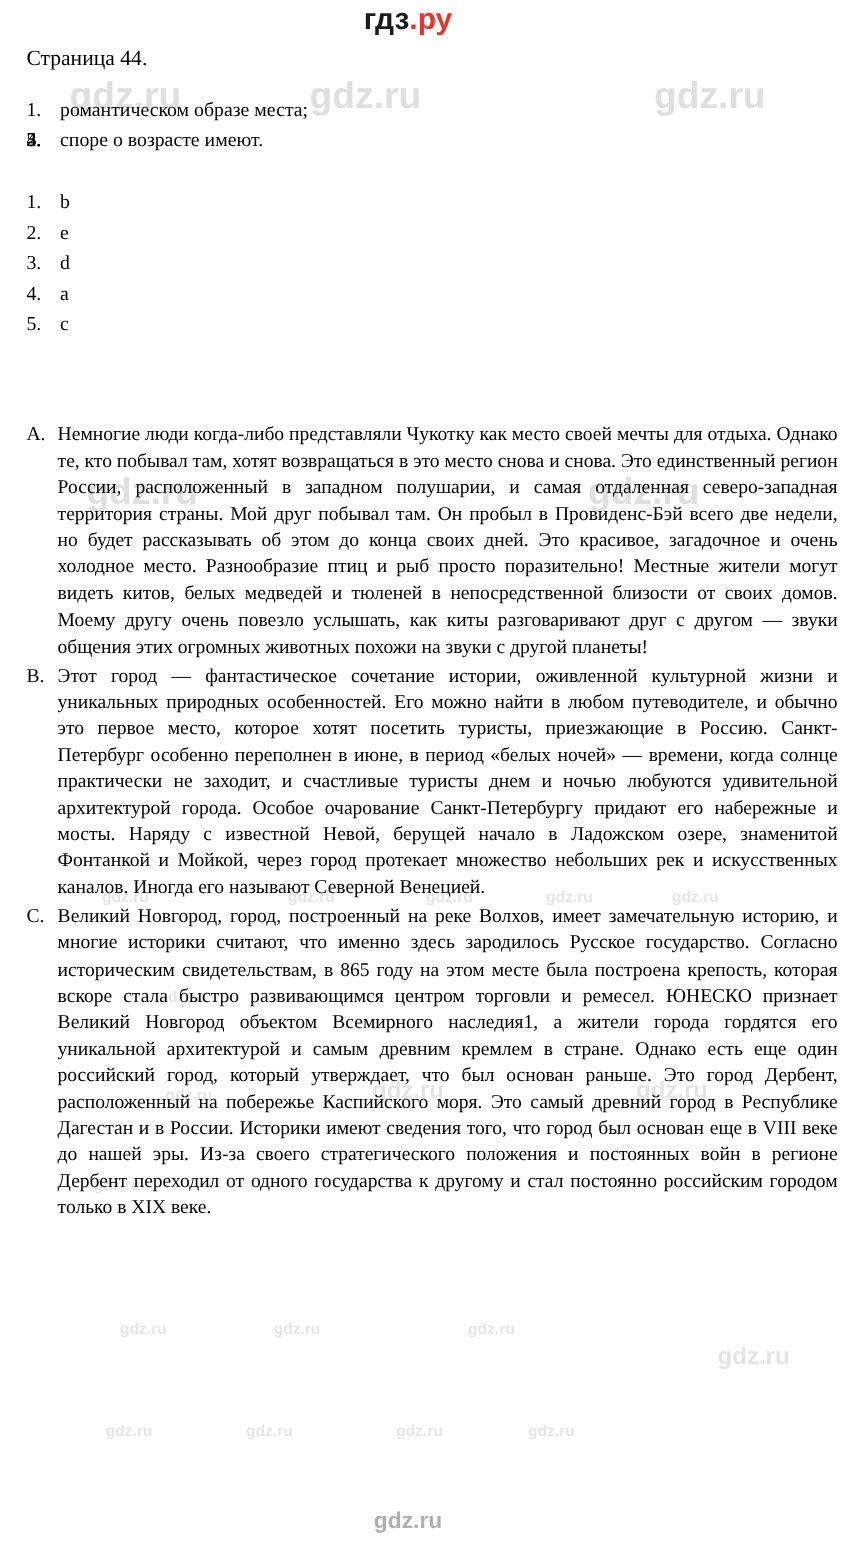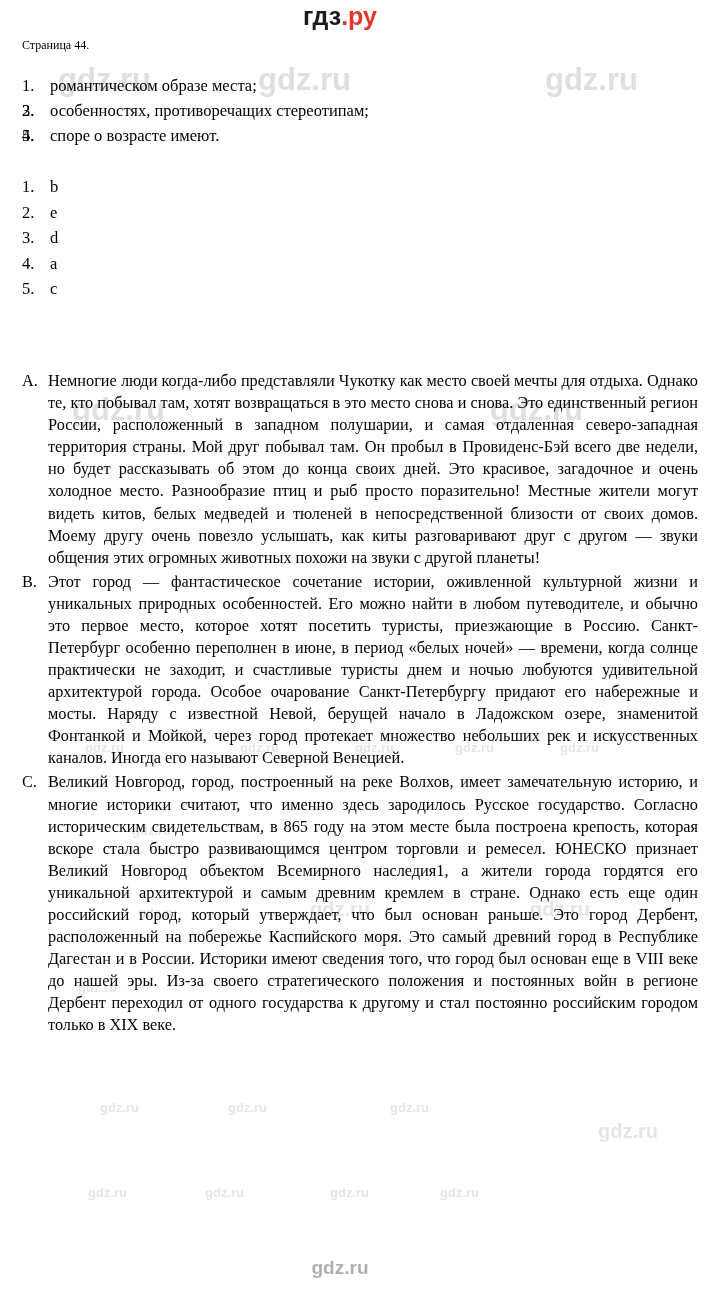--- a/index.html
+++ b/index.html
@@ -52,21 +52,21 @@
   .wm-sm  { font-size: 13px; color: rgba(125,125,125,0.20); }
 
   
   .content {
     position: absolute;
     left: 22px;
     top: 38px;
     width: 676px;
   }
   .page-ref {
-    font-size: 12px;
+    font-size: 18px;
     margin-bottom: 20px;
   }
   .task-title {
     font-size: 16.5px;
     line-height: 1.32;
     margin-bottom: 22px;
   }
   .task-title b { font-weight: bold; }
 
   .num-list {
@@ -167,21 +167,21 @@
   <div class="wm wm-sm" style="left:440px; top:1185px;">gdz.ru</div>
 
   <div class="content">
 
     <div class="page-ref">Страница 44.</div>
 
 
     <ul class="num-list">
       <li><span class="marker">1.</span><span>романтическом образе места;</span></li>
       <li><span class="marker">2.</span></li>
-      <li><span class="marker">3.</span><span>особенностях, противоречащих стереотипам;</span></li>
+      <li><span class="marker">3.</span></li>
       <li><span class="marker">4.</span></li>
       <li><span class="marker">5.</span><span>споре о возрасте имеют.</span></li>
     </ul>
 
     <ul class="ans-list">
       <li><span class="marker">1.</span><span>b</span></li>
       <li><span class="marker">2.</span><span>e</span></li>
       <li><span class="marker">3.</span><span>d</span></li>
       <li><span class="marker">4.</span><span>a</span></li>
       <li><span class="marker">5.</span><span>c</span></li>

